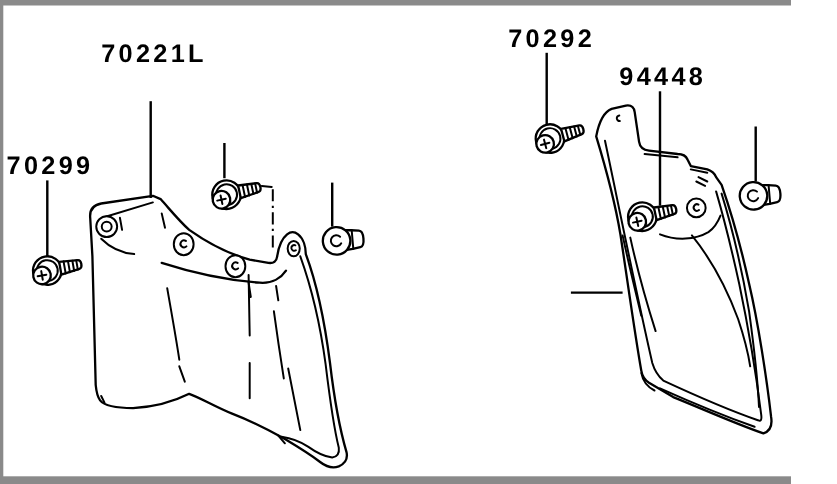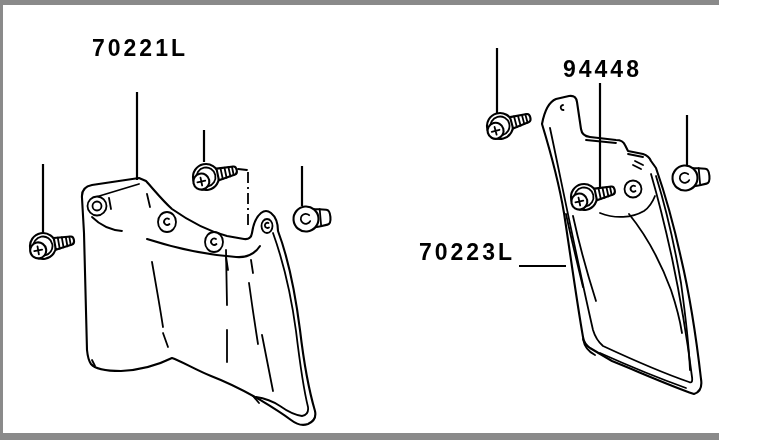--- a/index.html
+++ b/index.html
@@ -199,19 +199,20 @@
     </g>
     <g transform="translate(685,178) rotate(-5)">
       <path class="ln fillw" d="M 8.5,-9 L 14,-8.5 L 21,-7.5 Q 24.5,-7 24.5,0 Q 24.5,7 21,7.5 L 14,8.5 L 8.5,9"></path>
       <path class="ln-thin" d="M 14.5,-8.5 V 8.5"></path>
       <circle class="ln fillw" cx="0" cy="0" r="12.5"></circle>
       <path class="ln-thin" d="M 3.5,-3.5 A 5,5 0 1 0 4,2.5"></path>
     </g>
   </svg>
 
   <div class="part-label" style="left:92px;top:36px">70221L</div>
+  <div class="part-label" style="left:6px;top:138px">70299</div>
+  <div class="part-label" style="left:462px;top:23px">70292</div>
   <div class="part-label" style="left:563px;top:57px">94448</div>
-  <div class="part-label" style="left:419px;top:240px">70223L</div>
 
   <div class="frame-edge" id="edge-top"></div>
   <div class="frame-edge" id="edge-left"></div>
   <div class="frame-edge" id="edge-bottom"></div>
 </div>
 
 </body></html>

